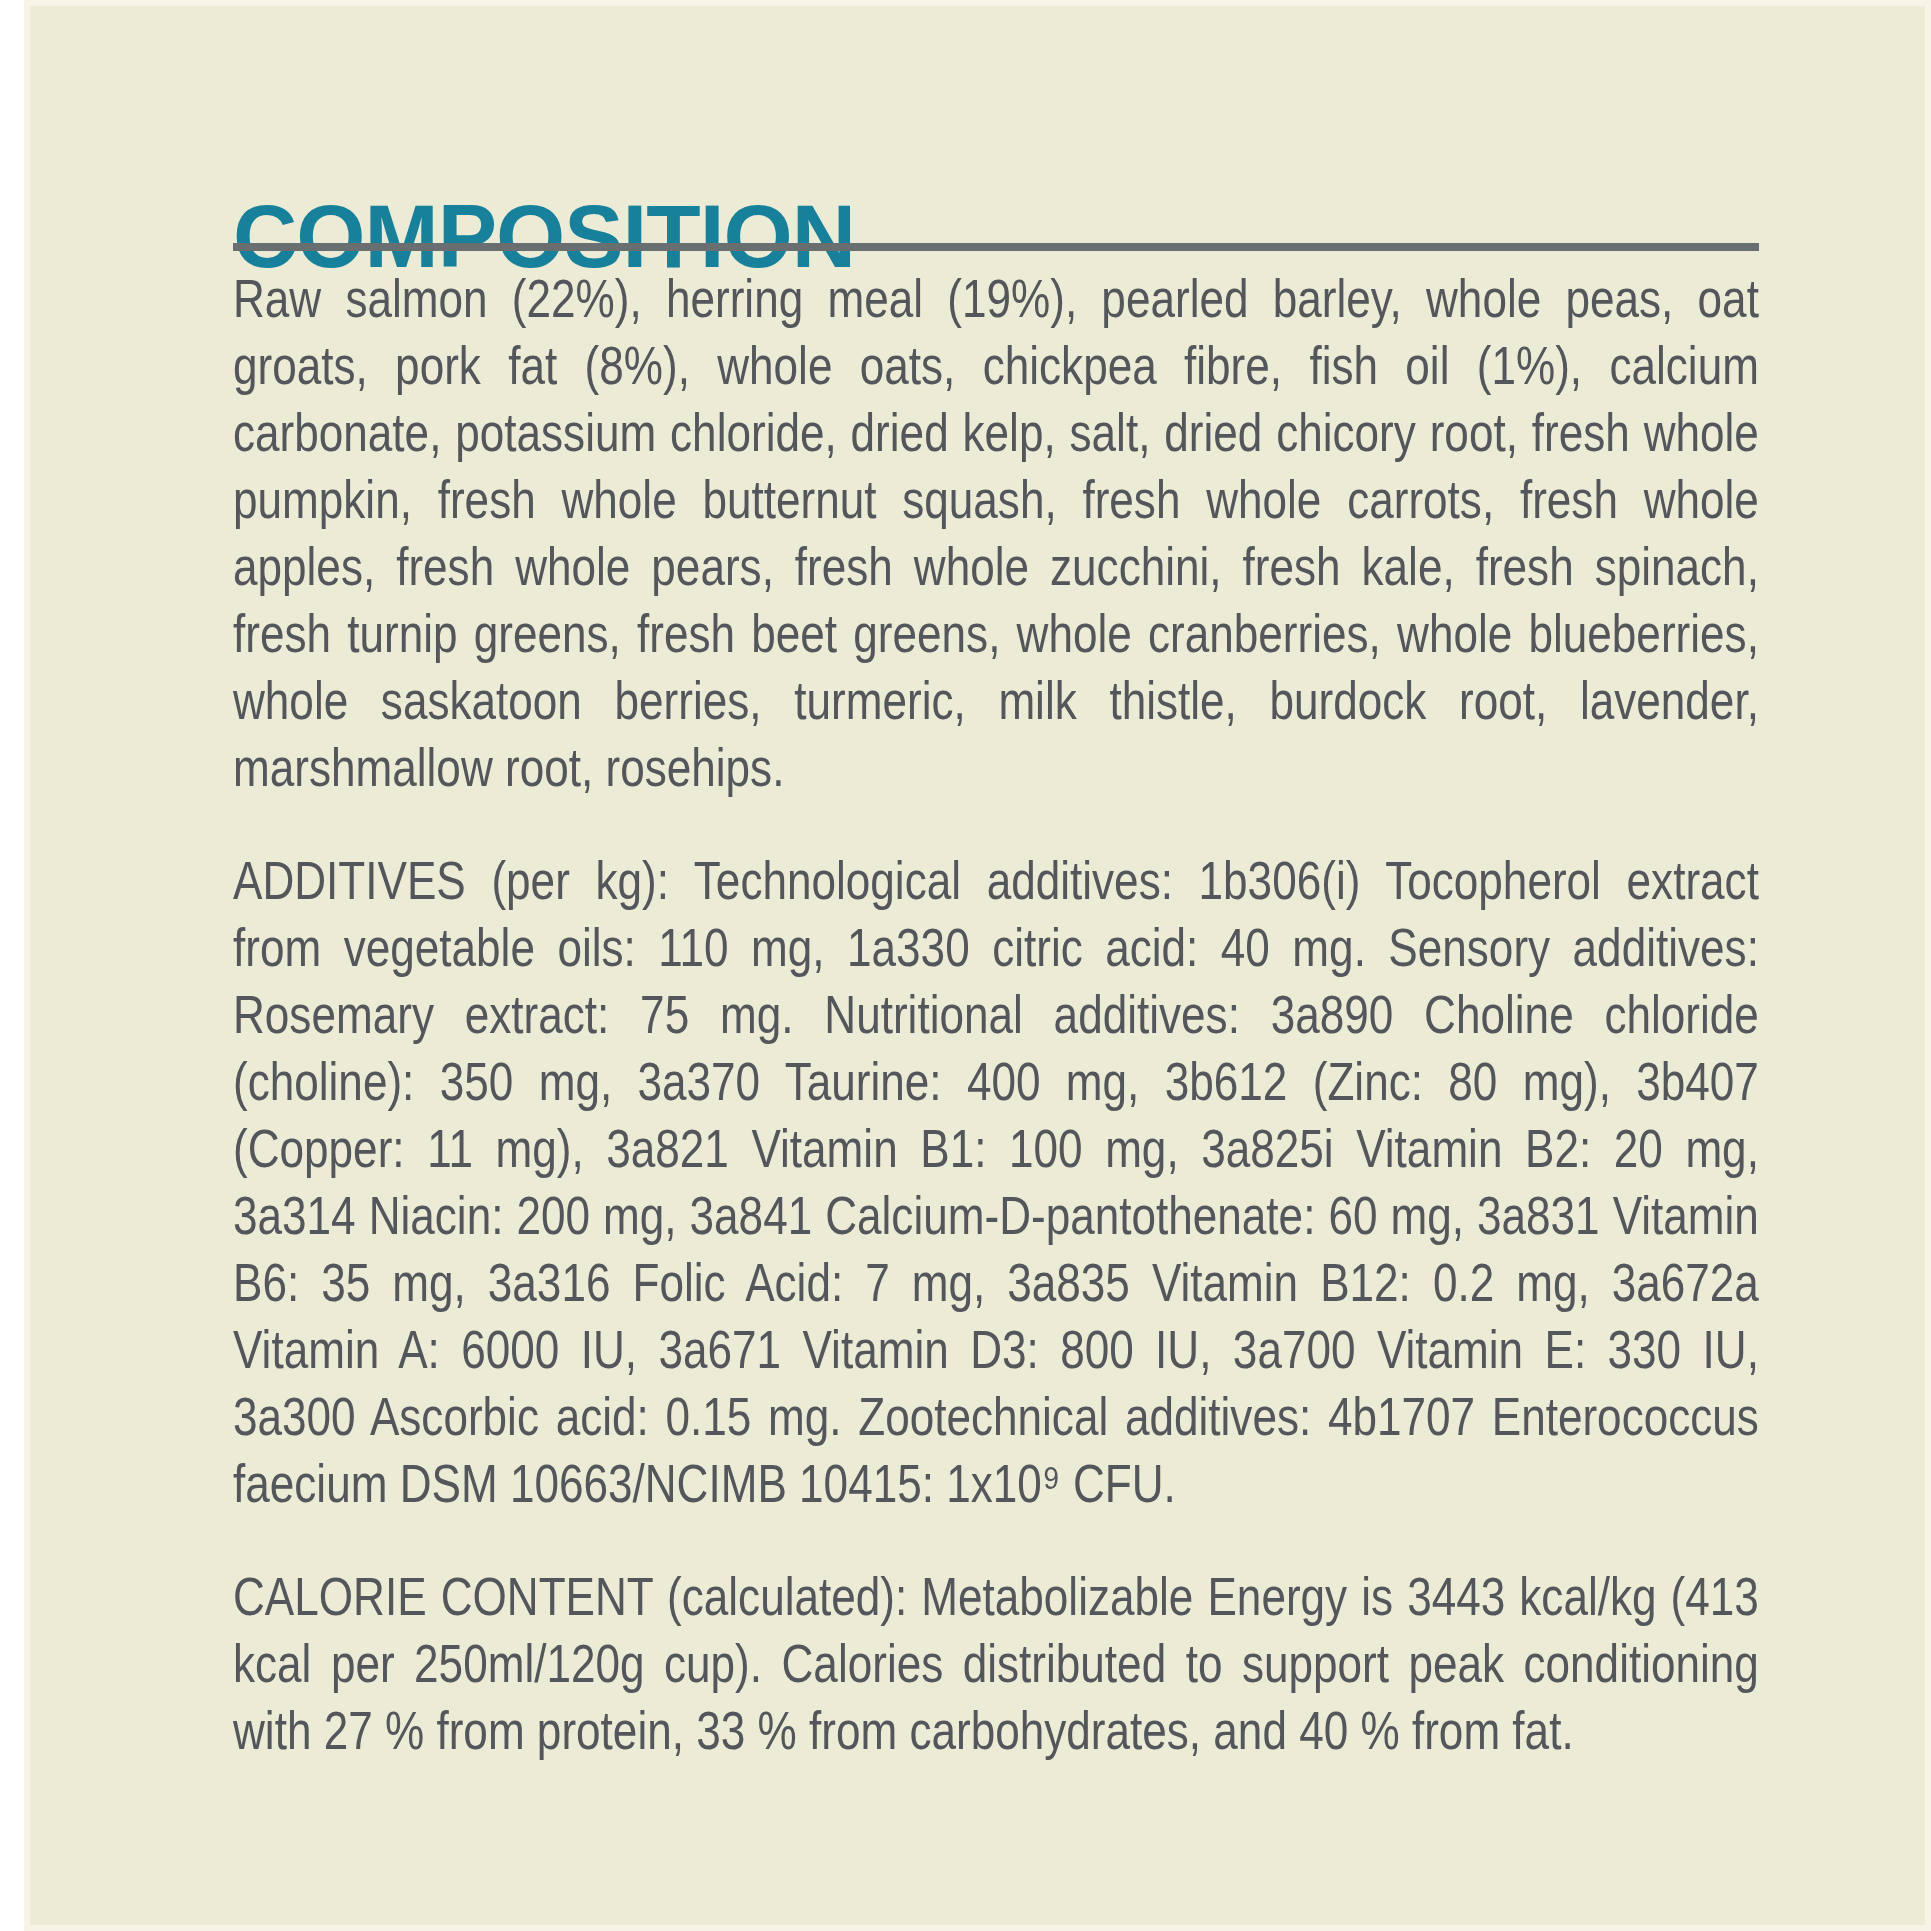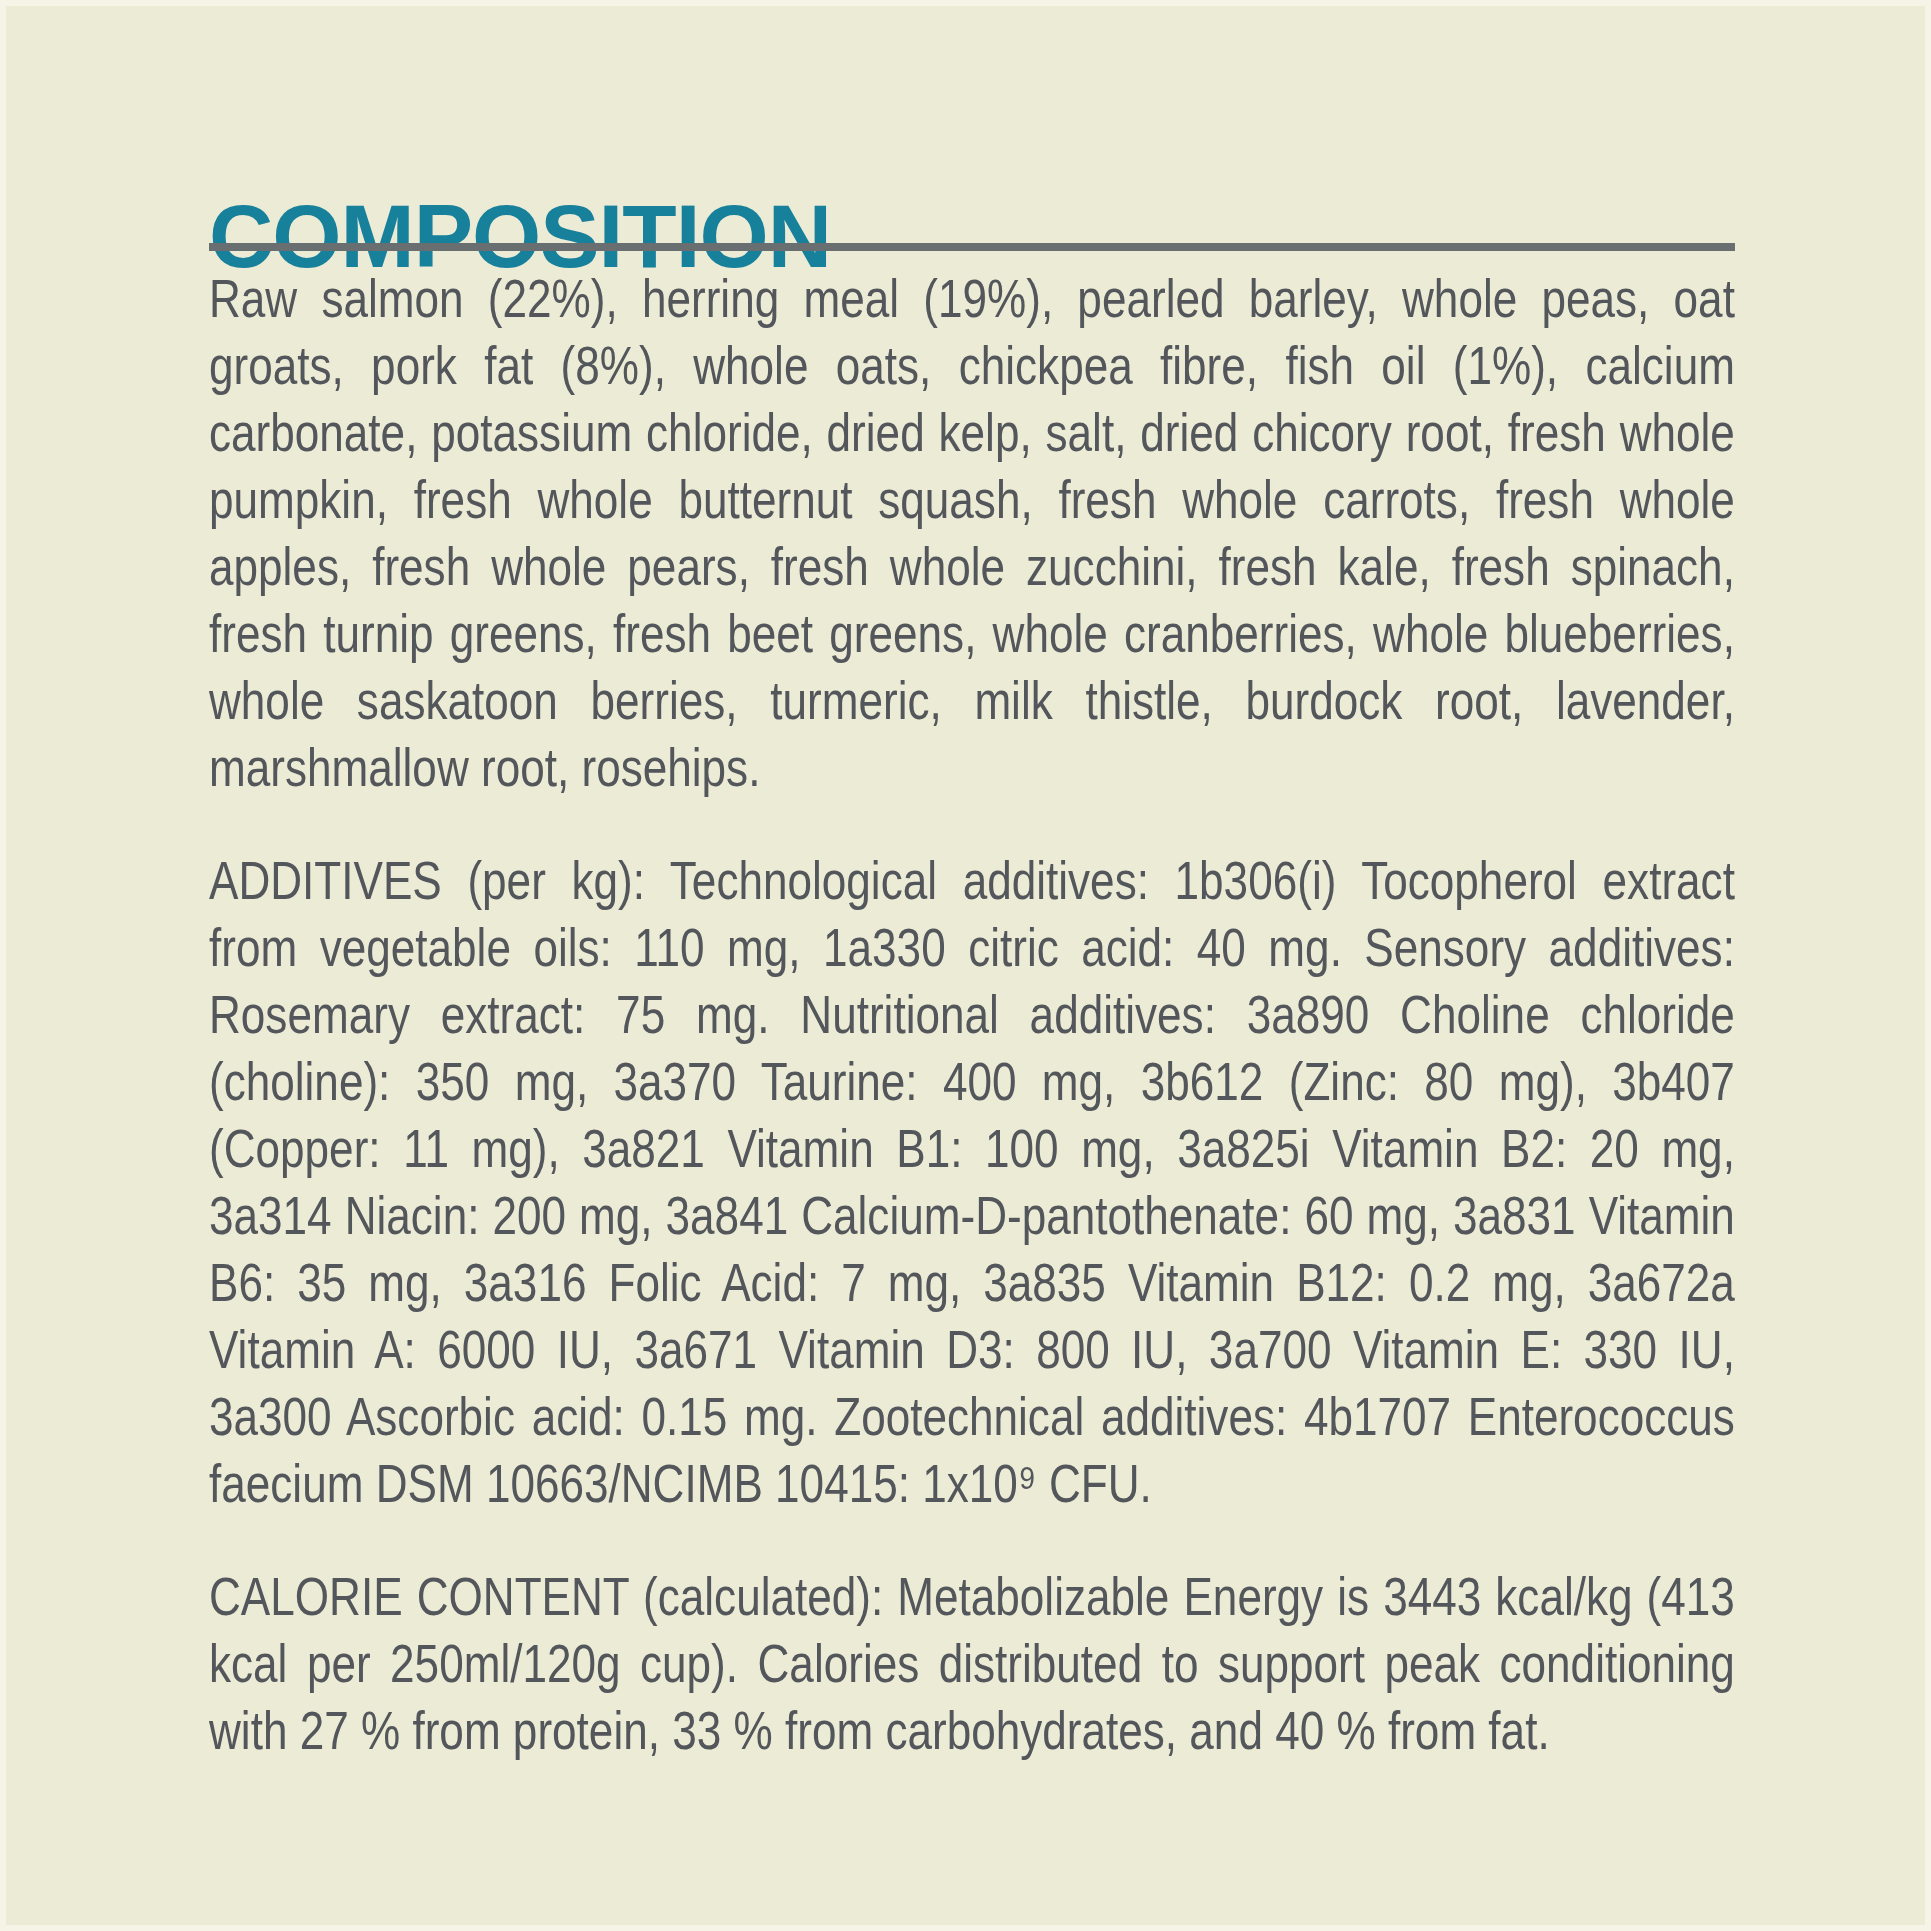--- a/index.html
+++ b/index.html
@@ -12,20 +12,21 @@
     position: relative;
     overflow: hidden;
     font-family: "Liberation Sans", sans-serif;
   }
   .page {
     position: absolute;
     inset: 0;
     box-sizing: border-box;
     background: #ECEBD6;
     border: 6.8px solid #F5F4E6;
+    margin-left: 24px;
   }
   .title {
     position: absolute;
     left: 203px;
     top: 126px;
     font-size: 89px;
     font-weight: 700;
     letter-spacing: -1px;
     line-height: 1;
     color: #17809B;

